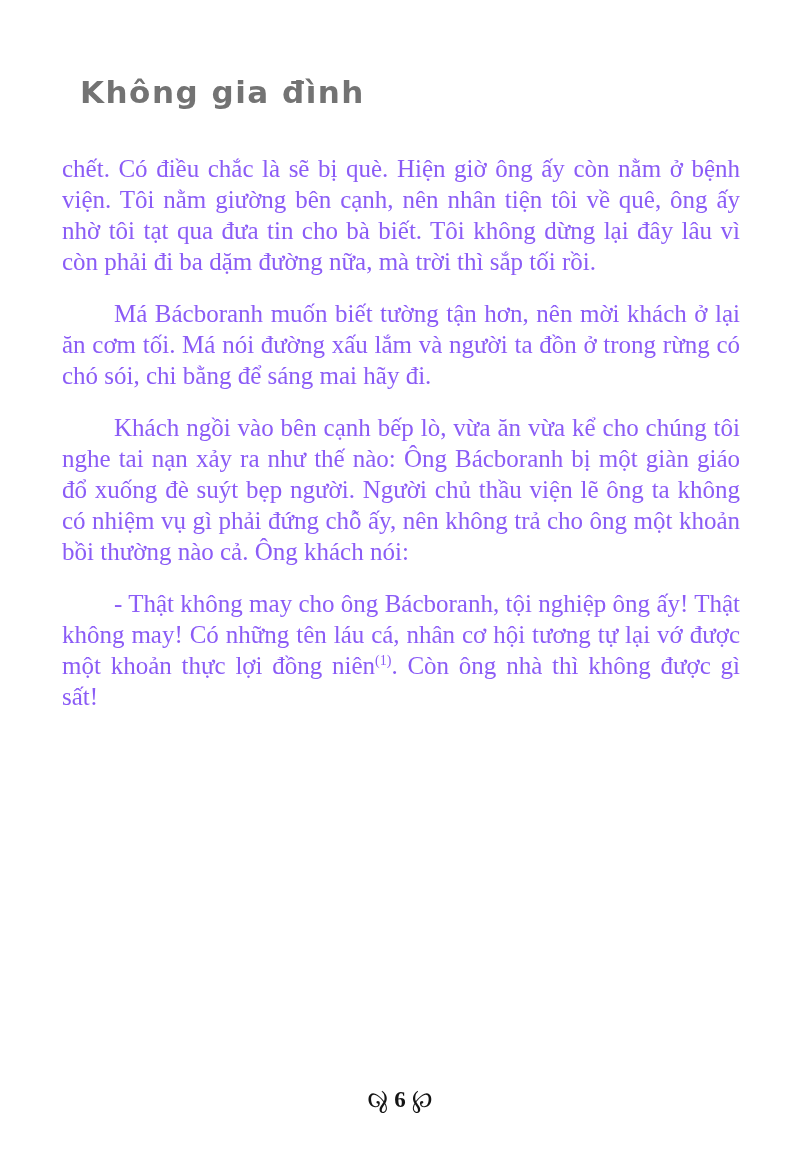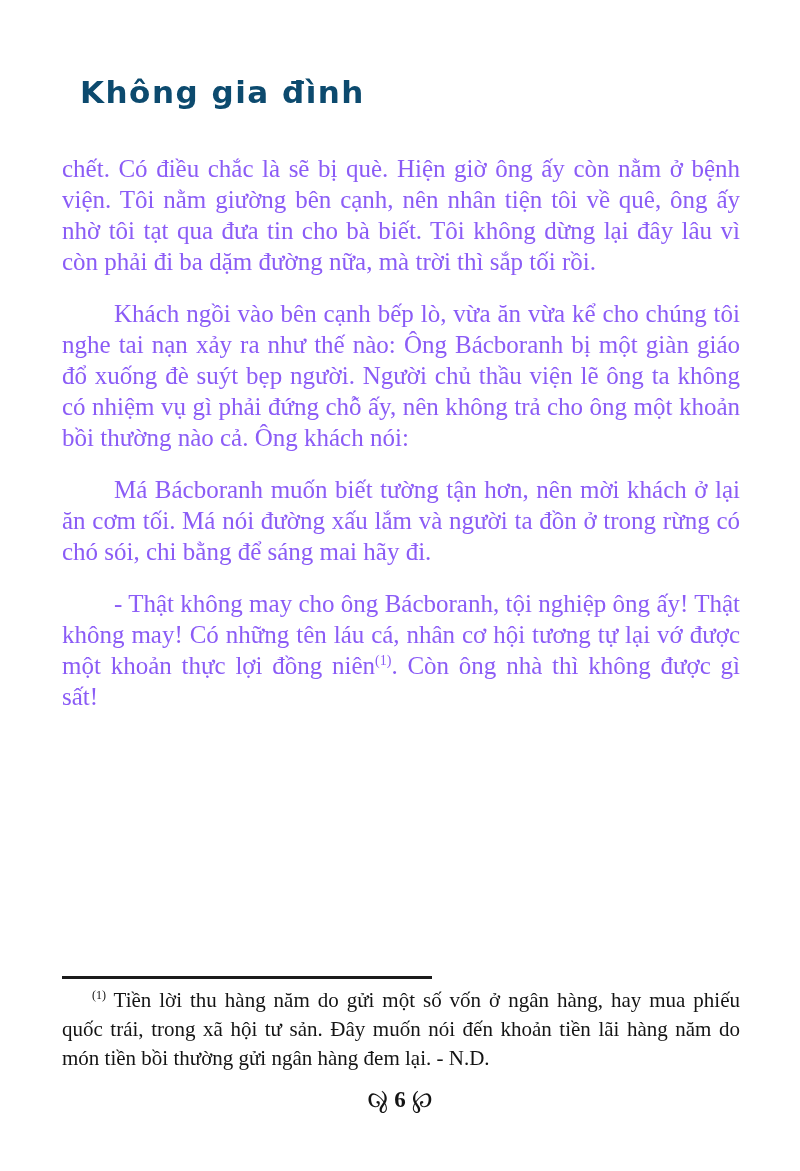--- a/index.html
+++ b/index.html
@@ -18,21 +18,21 @@
   }
   .chapter-title {
     position: absolute;
     left: 80px;
     top: 74px;
     margin: 0;
     font-family: "DejaVu Sans", sans-serif;
     font-weight: 800;
     font-size: 31px;
     letter-spacing: 1.5px;
-    color: #0c4a6e;
+    color: #737373;
     white-space: nowrap;
   }
   .body-text {
     position: absolute;
     left: 62px;
     top: 153px;
     width: 678px;
   }
   .body-text p {
     margin: 0 0 21px 0;
@@ -101,30 +101,26 @@
 </head>
 <body>
 
 <div class="sheet">
 
   <h1 class="chapter-title">Không gia đình</h1>
 
   <div class="body-text">
     <p class="continuation">chết. Có điều chắc là sẽ bị què. Hiện giờ ông ấy còn nằm ở bệnh viện. Tôi nằm giường bên cạnh, nên nhân tiện tôi về quê, ông ấy nhờ tôi tạt qua đưa tin cho bà biết. Tôi không dừng lại đây lâu vì còn phải đi ba dặm đường nữa, mà trời thì sắp tối rồi.</p>
 
+    <p>Má Bácboranh muốn biết tường tận hơn, nên mời khách ở lại ăn cơm tối. Má nói đường xấu lắm và người ta đồn ở trong rừng có chó sói, chi bằng để sáng mai hãy đi.</p>
+
     <p>Khách ngồi vào bên cạnh bếp lò, vừa ăn vừa kể cho chúng tôi nghe tai nạn xảy ra như thế nào: Ông Bácboranh bị một giàn giáo đổ xuống đè suýt bẹp người. Người chủ thầu viện lẽ ông ta không có nhiệm vụ gì phải đứng chỗ ấy, nên không trả cho ông một khoản bồi thường nào cả. Ông khách nói:</p>
-
-    <p>Má Bácboranh muốn biết tường tận hơn, nên mời khách ở lại ăn cơm tối. Má nói đường xấu lắm và người ta đồn ở trong rừng có chó sói, chi bằng để sáng mai hãy đi.</p>
 
     <p><span>- Thật không may cho ông Bácboranh, tội nghiệp ông ấy! Thật không may! Có những tên láu cá, nhân cơ hội tương tự lại vớ được một khoản thực lợi đồng niên</span><sup class="fn-ref">(1)</sup><span>. Còn ông nhà thì không được gì sất!</span></p>
 
   </div>
 
-  <div class="footnote">
-    <hr class="fn-rule">
-    <p class="fn-body"><sup>(1)</sup><span> Tiền lời thu hàng năm do gửi một số vốn ở ngân hàng, hay mua phiếu quốc trái, trong xã hội tư sản. Đây muốn nói đến khoản tiền lãi hàng năm do món tiền bồi thường gửi ngân hàng đem lại. - N.D.</span></p>
-  </div>
 
   <div class="page-number-row">
     <span class="ornament left">℘</span><span>6</span><span class="ornament">℘</span>
   </div>
 
 </div>
 
 </body></html>

